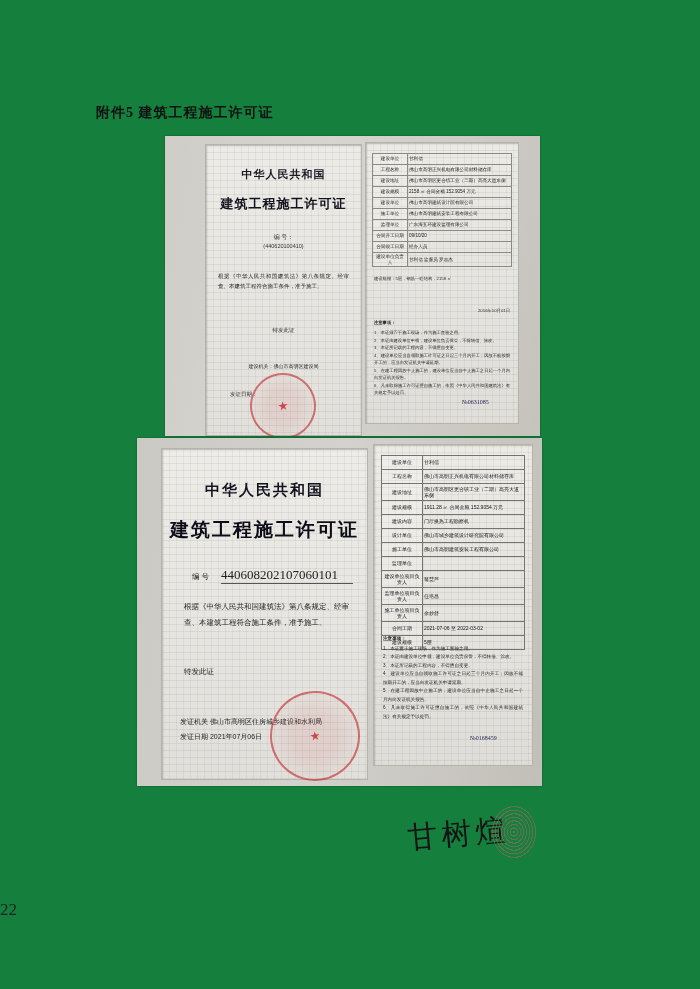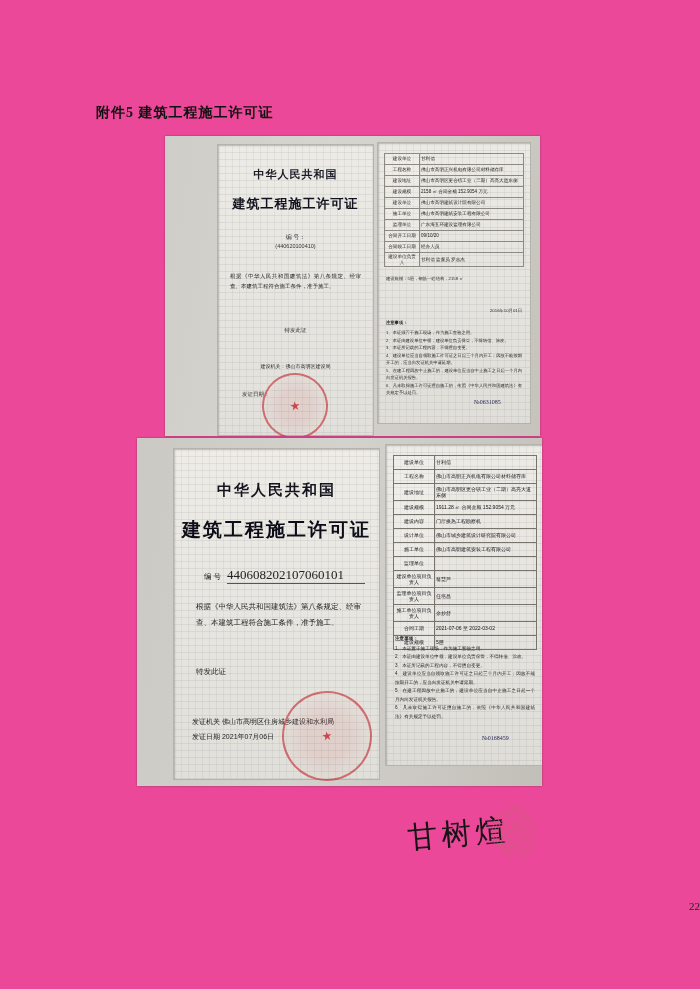--- a/index.html
+++ b/index.html
@@ -10,40 +10,40 @@
     width: 700px;
     height: 989px;
     background: #ffffff;
     font-family: "Liberation Sans", sans-serif;
     position: relative;
     overflow: hidden;
   }
   .page {
     position: absolute;
     inset: 0;
-    background: #ec4899;
+    background: #15803d;
   }
   .doc-title {
     position: absolute;
     left: 96px;
     top: 104px;
     font-family: "Liberation Serif", serif;
     font-size: 14px;
     font-weight: bold;
     letter-spacing: 1px;
     color: #111;
   }
   .page-number {
     position: absolute;
     left: 0;
     right: 0;
     top: 900px;
-    text-align: right;
-    font-family: "Liberation Serif", serif;
-    font-size: 11px;
+    text-align: left;
+    font-family: "Liberation Serif", serif;
+    font-size: 17px;
     color: #222;
   }
 
   
   .photo {
     position: absolute;
     background: #c9c6c1;
     box-shadow: 0 0 2px rgba(0,0,0,.35);
     overflow: hidden;
   }
@@ -61,21 +61,20 @@
     height: 348px;
     background: linear-gradient(100deg,#cbc9c4 0%,#d4d2cd 45%,#c2bfb9 100%);
   }
 
   
   .sheet {
     position: absolute;
     background: #e9e7e1;
     border: 1px solid #b6b3ac;
     box-shadow: 1px 1px 2px rgba(0,0,0,.18) inset;
-    margin-left: 12px;
   }
   .grid-lines {
     position: absolute;
     inset: 0;
     background-image:
       repeating-linear-gradient(to bottom, rgba(120,125,135,.13) 0 1px, transparent 1px 7px),
       repeating-linear-gradient(to right, rgba(120,125,135,.10) 0 1px, transparent 1px 7px);
     pointer-events: none;
   }
 
@@ -170,21 +169,21 @@
     font-size: 15px; font-weight: bold; color: #14141f; letter-spacing: 2px;
   }
   #cert2-cover .maintitle {
     position: absolute; top: 68px; left: 0; right: 0;
     text-align: center;
     font-family: "Liberation Serif", serif;
     font-size: 19px; font-weight: bold; color: #0d0d18; letter-spacing: 2px;
   }
   #cert2-cover .numrow {
     position: absolute; top: 118px; left: 30px; right: 14px;
-    display: flex; align-items: baseline; gap: 6px;
+    display: flex; align-items: baseline; gap: 12px;
     font-size: 7.5px; color: #222;
   }
   #cert2-cover .numrow .val {
     font-family: "Liberation Serif", serif;
     font-size: 13px; border-bottom: .5px solid #555; flex: 1;
   }
   #cert2-cover .body {
     position: absolute; top: 150px; left: 22px; right: 18px;
     font-size: 7.5px; line-height: 2.1; color: #1f1f1f; text-align: justify;
   }

